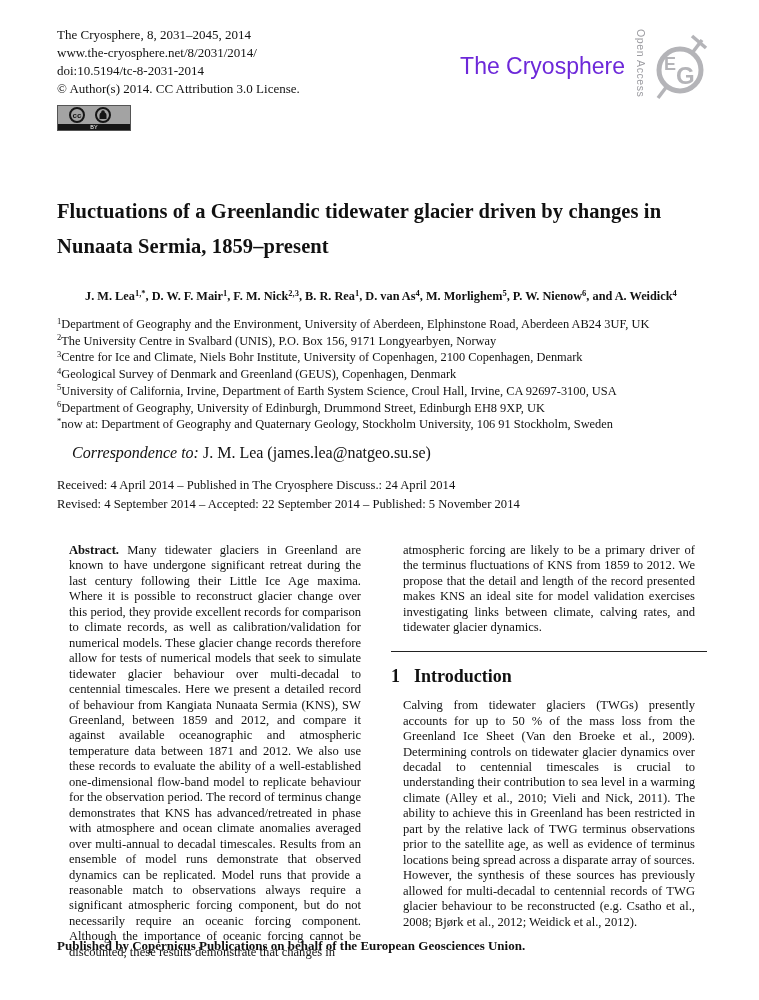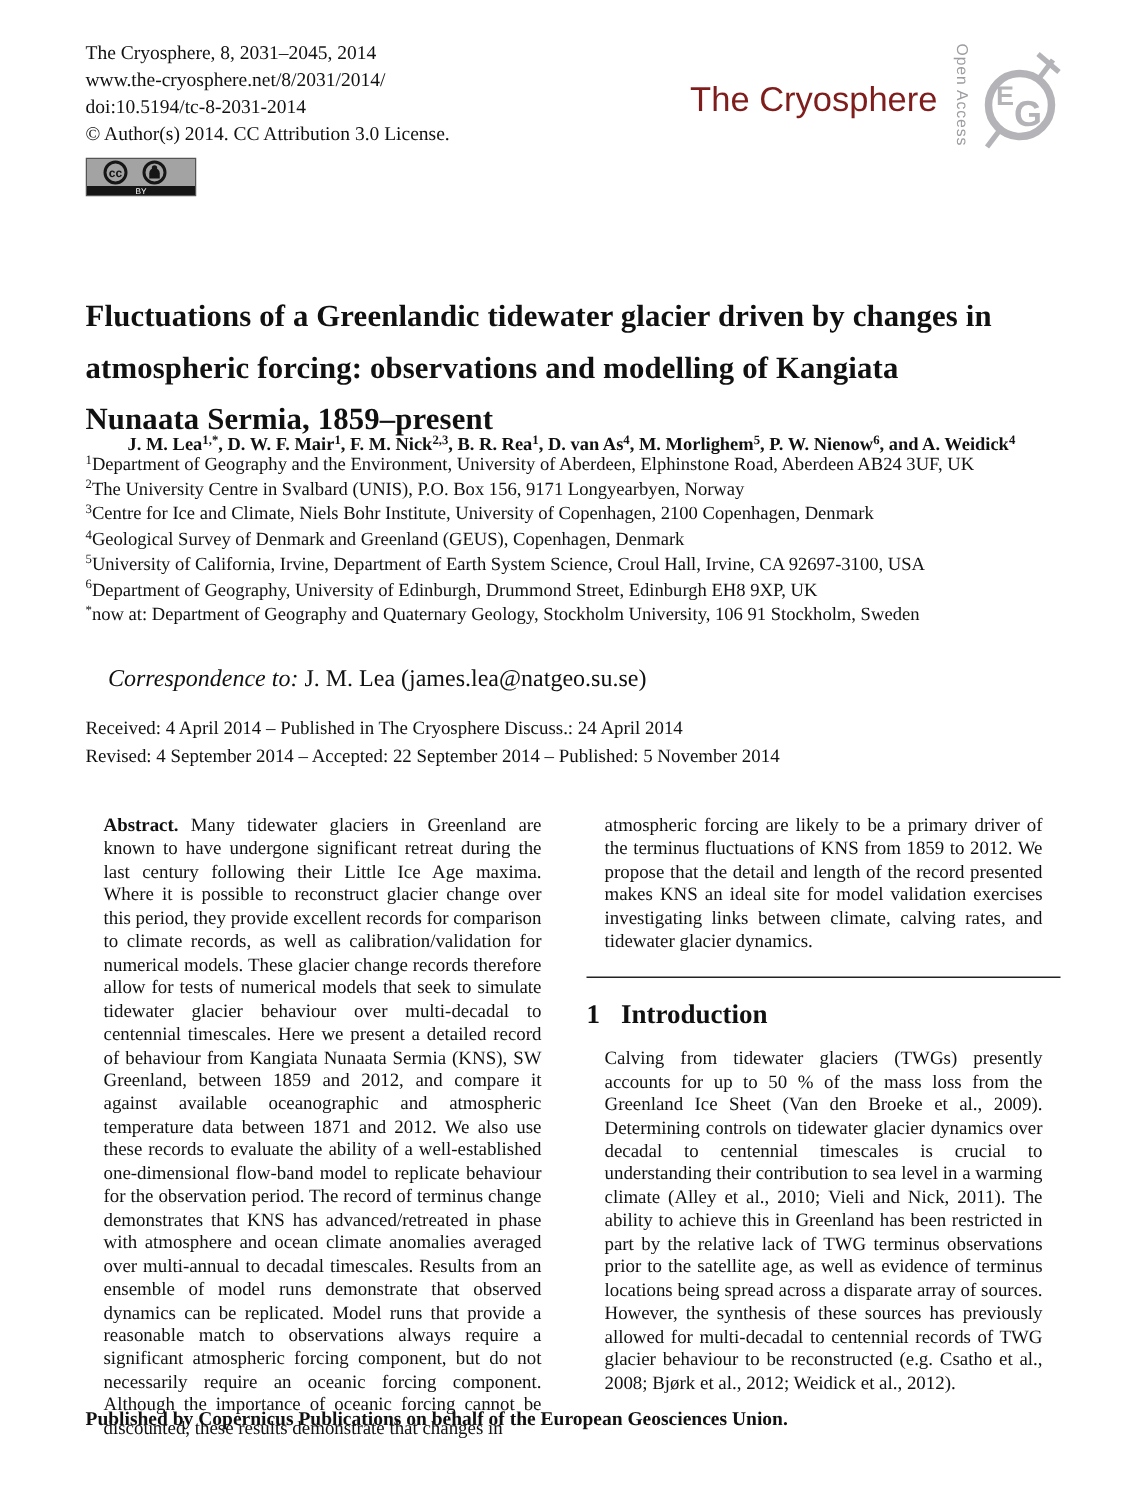--- a/index.html
+++ b/index.html
@@ -9,33 +9,33 @@
     font-family:"Liberation Serif","DejaVu Serif",serif; color:#111;
     overflow:hidden;
   }
 
   
   .header-left { position:absolute; left:57px; top:26px; font-size:13px; line-height:18px; }
   .cc-badge { display:block; margin-top:7px; }
 
   
   .logo-area { position:absolute; top:28px; right:50px; display:flex; align-items:center; }
-  .journal-name { font-family:"Liberation Sans",sans-serif; font-size:23px; color:#7f1d1d; }
+  .journal-name { font-family:"Liberation Sans",sans-serif; font-size:23px; color:#6d28d9; }
   .open-access {
     writing-mode:vertical-rl; font-family:"Liberation Sans",sans-serif;
     font-size:10.5px; color:#9c9ca1; letter-spacing:0.6px;
     margin:0 4px 0 10px; height:74px;
   }
   .egu-svg { display:block; }
 
   
   .title { position:absolute; left:57px; top:194px; width:660px; font-size:20.5px; font-weight:bold; line-height:34.5px; letter-spacing:0.1px; }
   .authors { position:absolute; left:57px; top:289px; font-size:12.3px; font-weight:bold; white-space:nowrap;margin-left:28px; }
   .sup { font-size:8.5px; position:relative; top:-4.5px; }
-  .affils { position:absolute; left:57px; top:302px; font-size:12.4px; line-height:15.7px; }
+  .affils { position:absolute; left:57px; top:317px; font-size:12.4px; line-height:15.7px; }
   .affil { white-space:nowrap; }
 
   .correspondence { position:absolute; left:72px; top:444px; font-size:16px; }
   .correspondence .label { font-style:italic; }
   .dates { position:absolute; left:57px; top:476px; font-size:12.6px; line-height:18.5px; }
 
   
   .columns { position:absolute; left:57px; top:531px; width:650px; display:flex; gap:18px; }
   .col { width:316px; font-size:12.6px; line-height:15.45px; text-align:justify; }
   .col p { margin:12px; }
@@ -75,21 +75,20 @@
       <line x1="7" y1="70" x2="51" y2="12" stroke="#B4B4B8" stroke-width="3.5"></line>
       <line x1="41" y1="8" x2="55" y2="20" stroke="#B4B4B8" stroke-width="3.5"></line>
       <circle cx="29" cy="42" r="21" fill="#ffffff" stroke="#B4B4B8" stroke-width="5"></circle>
       <text x="13" y="42" font-size="18" font-weight="bold" fill="#B4B4B8" font-family="Liberation Sans, sans-serif">E</text>
       <text x="25" y="56" font-size="24" font-weight="bold" fill="#B4B4B8" font-family="Liberation Sans, sans-serif">G</text>
     </svg>
   </div>
 
   <div class="title">
     <div>Fluctuations of a Greenlandic tidewater glacier driven by changes in</div>
-    <div>atmospheric forcing: observations and modelling of Kangiata</div>
     <div>Nunaata Sermia, 1859–present</div>
   </div>
 
   <div class="authors"><span><span></span><span>J. M. Lea</span><span class="sup">1,*</span></span><span><span>, </span><span>D. W. F. Mair</span><span class="sup">1</span></span><span><span>, </span><span>F. M. Nick</span><span class="sup">2,3</span></span><span><span>, </span><span>B. R. Rea</span><span class="sup">1</span></span><span><span>, </span><span>D. van As</span><span class="sup">4</span></span><span><span>, </span><span>M. Morlighem</span><span class="sup">5</span></span><span><span>, </span><span>P. W. Nienow</span><span class="sup">6</span></span><span><span>, and </span><span>A. Weidick</span><span class="sup">4</span></span></div>
 
   <div class="affils">
     <div class="affil"><span class="sup">1</span><span>Department of Geography and the Environment, University of Aberdeen, Elphinstone Road, Aberdeen AB24 3UF, UK</span></div>
     <div class="affil"><span class="sup">2</span><span>The University Centre in Svalbard (UNIS), P.O. Box 156, 9171 Longyearbyen, Norway</span></div>
     <div class="affil"><span class="sup">3</span><span>Centre for Ice and Climate, Niels Bohr Institute, University of Copenhagen, 2100 Copenhagen, Denmark</span></div>
     <div class="affil"><span class="sup">4</span><span>Geological Survey of Denmark and Greenland (GEUS), Copenhagen, Denmark</span></div>

